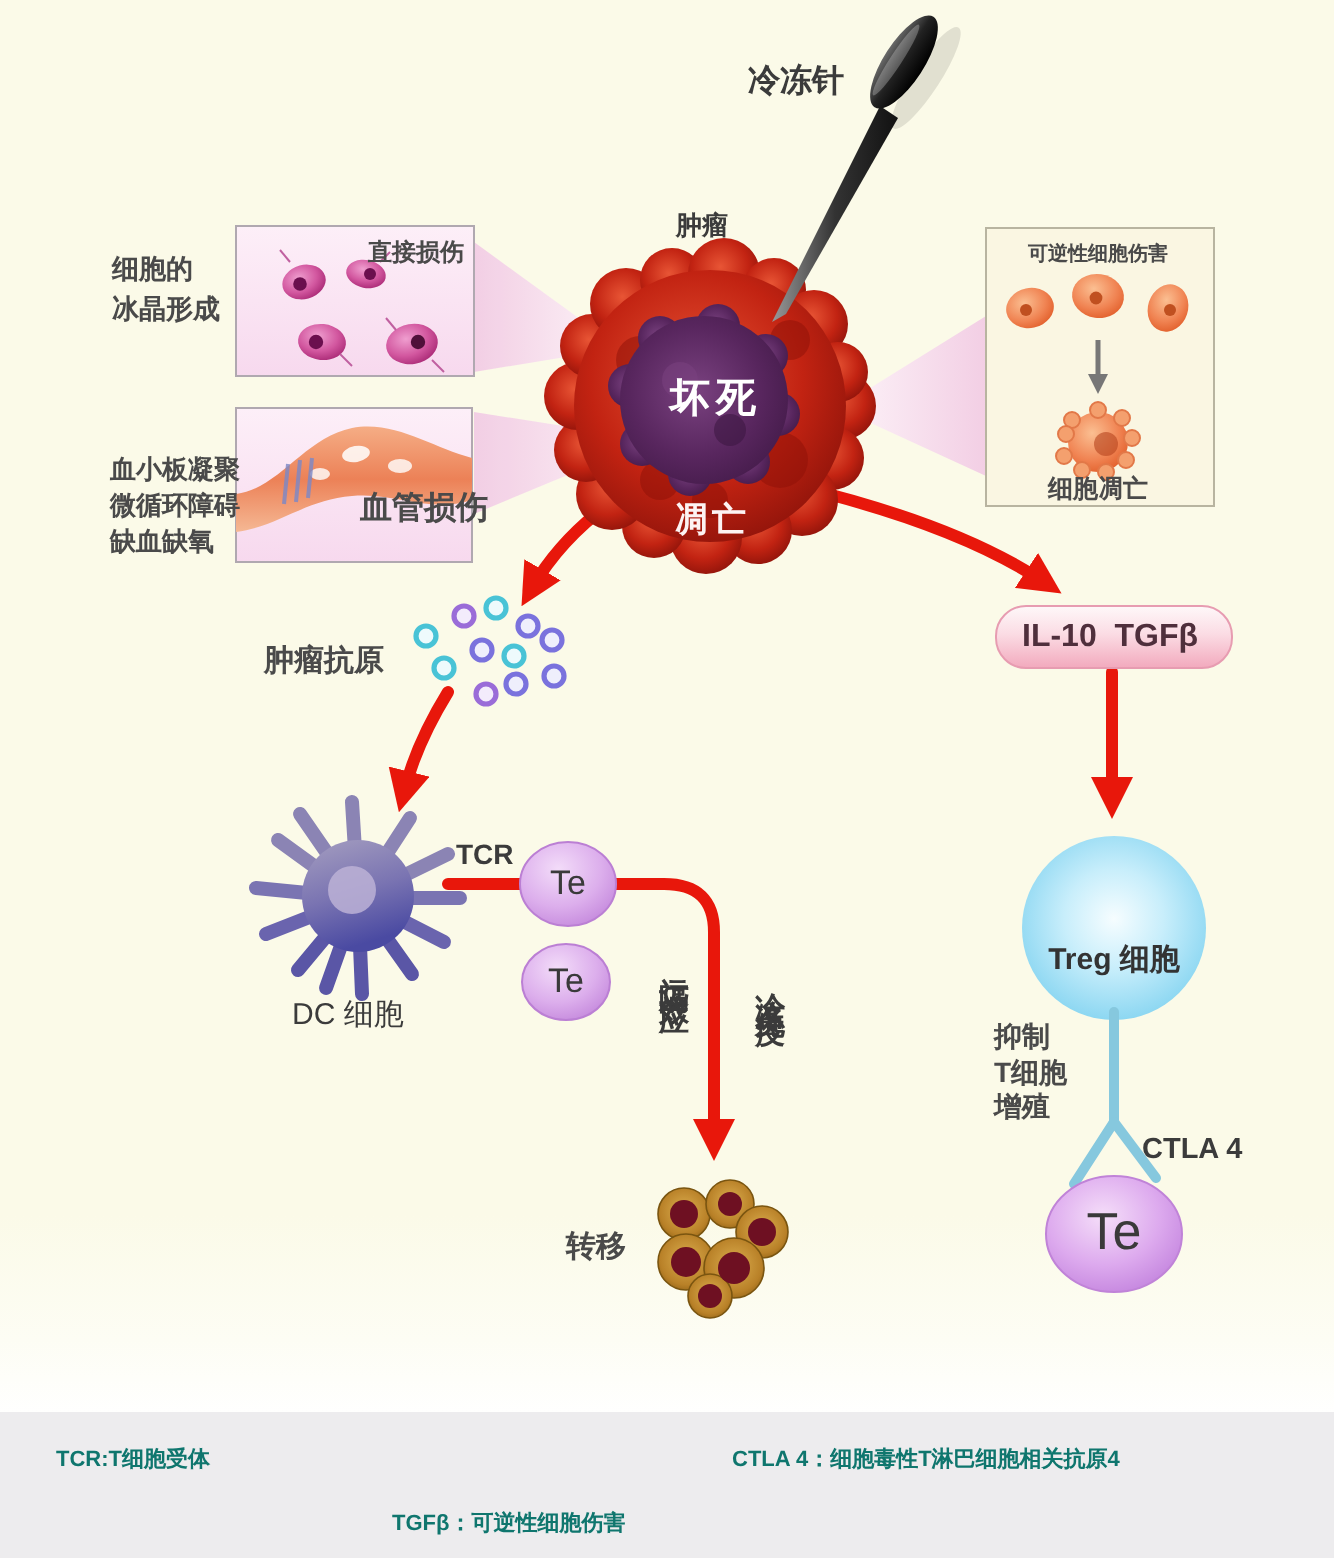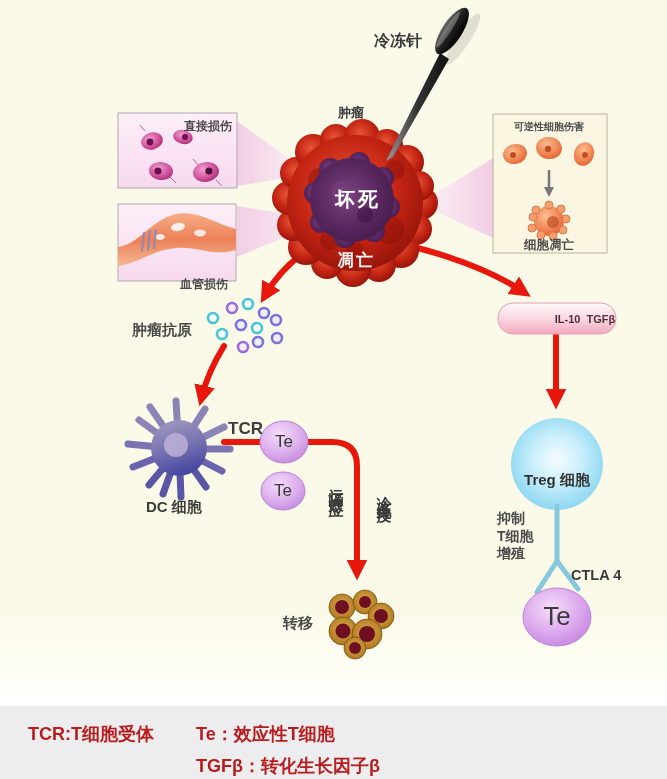--- a/index.html
+++ b/index.html
@@ -6,21 +6,21 @@
   .canvas{
     position:relative;width:667px;height:779px;overflow:hidden;
     font-family:"Liberation Sans","DejaVu Sans",sans-serif;
     background:linear-gradient(180deg,#fbfae8 0%,#fbfae8 78%,#fdfdf4 86%,#ffffff 91%);
   }
   .gfx{position:absolute;left:0;top:0;}
   .lbl{position:absolute;white-space:nowrap;color:#4a4a4a;font-weight:bold;}
   .ctr{transform:translate(-50%,-50%);}
   .vert{writing-mode:vertical-rl;text-orientation:upright;letter-spacing:4px;}
   .legend-band{position:absolute;left:0;top:706px;width:667px;height:73px;background:#edecee;}
-  .legend-item{position:absolute;font-size:18px;font-weight:bold;color:#b91c1c;white-space:nowrap;}
+  .legend-item{position:absolute;font-size:11px;font-weight:bold;color:#0f766e;white-space:nowrap;}
 </style>
 </head>
 <body>
 
 <div class="canvas">
 
   <svg class="gfx" width="667" height="779" viewBox="0 0 667 779">
     <defs>
       <radialGradient id="gTumor" cx="45%" cy="40%" r="65%">
         <stop offset="0" stop-color="#e85535"></stop>
@@ -302,43 +302,52 @@
 
     <ellipse cx="557" cy="617" rx="34" ry="29" fill="url(#gTe3)" stroke="#c083d8" stroke-width="1"></ellipse>
   </svg>
 
   <div class="lbl ctr" style="left:398px;top:41px;font-size:16px;color:#3b3b3b">冷冻针</div>
   <div class="lbl ctr" style="left:351px;top:113px;font-size:13px;color:#3b3b3b">肿瘤</div>
   <div class="lbl ctr" style="left:358px;top:199px;font-size:20px;color:#ffffff;letter-spacing:3px">坏死</div>
   <div class="lbl ctr" style="left:356px;top:260px;font-size:17px;color:#fdf3f3;letter-spacing:2px">凋亡</div>
 
   <div class="lbl" style="left:184px;top:118px;font-size:12px">直接损伤</div>
-  <div class="lbl" style="left:180px;top:276px;font-size:12px">血管损伤</div>
+  <div class="lbl" style="left:56px;top:125px;font-size:13.5px;line-height:1.5">
+    <div>细胞的</div>
+    <div>冰晶形成</div>
+  </div>
+  <div class="lbl" style="left:55px;top:226px;font-size:13px;line-height:1.4">
+    <div>血小板凝聚</div>
+    <div>微循环障碍</div>
+    <div>缺血缺氧</div>
+  </div>
+  <div class="lbl" style="left:180px;top:244px;font-size:16px">血管损伤</div>
 
   <div class="lbl ctr" style="left:549px;top:127px;font-size:10px">可逆性细胞伤害</div>
   <div class="lbl ctr" style="left:549px;top:245px;font-size:12.5px">细胞凋亡</div>
 
   <div class="lbl" style="left:132px;top:321px;font-size:15px">肿瘤抗原</div>
-  <div class="lbl" style="left:146px;top:498px;font-size:15px;font-weight:700;color:#3b3b3b">DC 细胞</div>
-  <div class="lbl" style="left:228px;top:419px;font-size:17px;color:#3b3b3b">TCR</div>
+  <div class="lbl" style="left:146px;top:498px;font-size:15px;font-weight:400;color:#3b3b3b">DC 细胞</div>
+  <div class="lbl" style="left:228px;top:419px;font-size:14px;color:#3b3b3b">TCR</div>
   <div class="lbl ctr" style="left:284px;top:442px;font-size:17px;font-weight:500;color:#3a3a3a">Te</div>
   <div class="lbl ctr" style="left:283px;top:491px;font-size:17px;font-weight:500;color:#3a3a3a">Te</div>
   <div class="lbl vert" style="left:326px;top:477px;font-size:15px;color:#3b3b3b">远隔效应</div>
   <div class="lbl vert" style="left:374px;top:484px;font-size:15px;color:#3b3b3b">冷冻免疫</div>
   <div class="lbl" style="left:283px;top:614px;font-size:15px">转移</div>
 
-  <div class="lbl ctr" style="left:585px;top:319px;font-size:11px;color:#4f2f3c;white-space:pre">IL-10  TGFβ</div>
+  <div class="lbl ctr" style="left:555px;top:319px;font-size:16px;color:#4f2f3c;white-space:pre">IL-10  TGFβ</div>
   <div class="lbl ctr" style="left:557px;top:480px;font-size:15px;color:#333">Treg 细胞</div>
   <div class="lbl" style="left:497px;top:510px;font-size:14px;line-height:1.25">
     <div>抑制</div>
     <div>T细胞</div>
     <div>增殖</div>
   </div>
   <div class="lbl" style="left:571px;top:567px;font-size:14.5px;color:#3b3b3b">CTLA 4</div>
   <div class="lbl ctr" style="left:557px;top:616px;font-size:26px;font-weight:500;color:#3a3a3a">Te</div>
 
   <div class="legend-band">
     <div class="legend-item" style="left:28px;top:16px">TCR:T细胞受体</div>
-    <div class="legend-item" style="left:196px;top:16px">Te：效应性T细胞</div>
-    <div class="legend-item" style="left:196px;top:48px">TGFβ：转化生长因子β</div>
+    <div class="legend-item" style="left:366px;top:16px">CTLA 4：细胞毒性T淋巴细胞相关抗原4</div>
+    <div class="legend-item" style="left:196px;top:48px">TGFβ：可逆性细胞伤害</div>
   </div>
 
 </div>
 
 </body></html>

